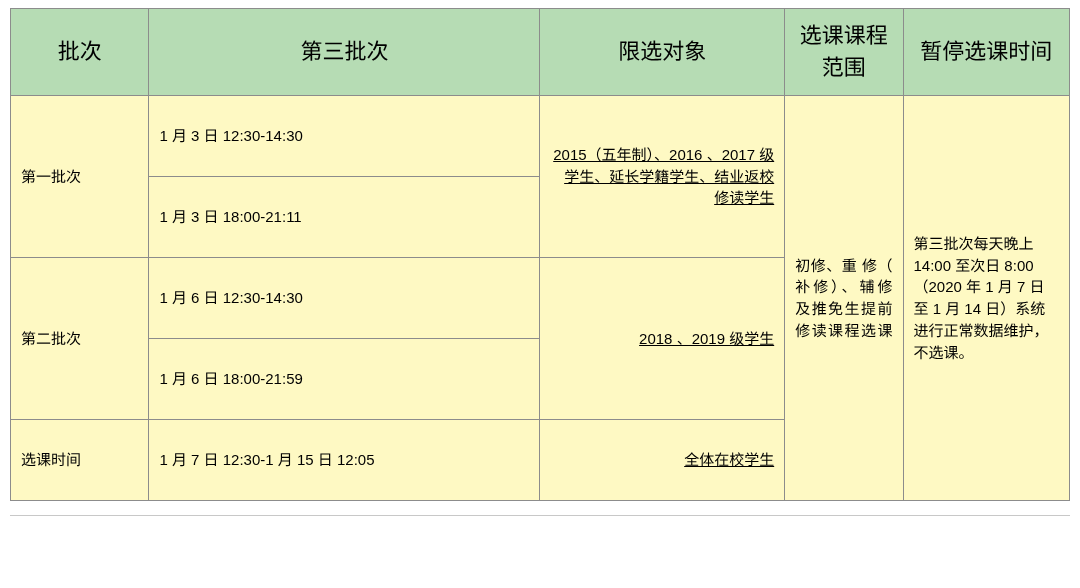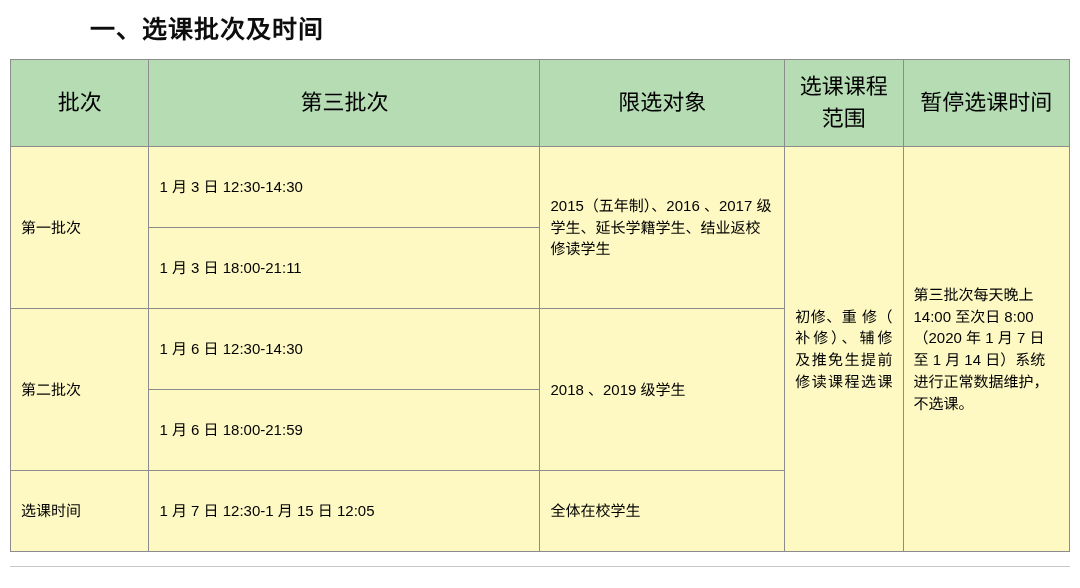--- a/index.html
+++ b/index.html
@@ -61,23 +61,24 @@
     text-align: left;
     font-size: 22px;
   }
   td.time {
     text-align: left;
     font-size: 22px;
     padding-left: 16px;
     height: 68px;
   }
   td.target {
-    text-align: left;
+    text-align: right;
     font-size: 22px;
     padding: 10px 12px;
+    text-decoration: underline;
   }
   td.scope, td.pause {
     text-align: justify;
     text-align-last: justify;
     font-size: 21px;
     padding: 10px 12px;
     line-height: 1.55;
     vertical-align: top;
   }
   td.pause {
@@ -88,21 +89,20 @@
     width: 1060px;
     margin: 14px auto 0 auto;
     border-top: 1px solid #c8c8c8;
   }
 </style>
 </head>
 <body>
 
 <div class="page">
 
-  <div class="heading">一、选课批次及时间</div>
 
   <table class="schedule">
     <colgroup>
       <col class="col-batch">
       <col class="col-time">
       <col class="col-target">
       <col class="col-scope">
       <col class="col-pause">
     </colgroup>
     <thead>

